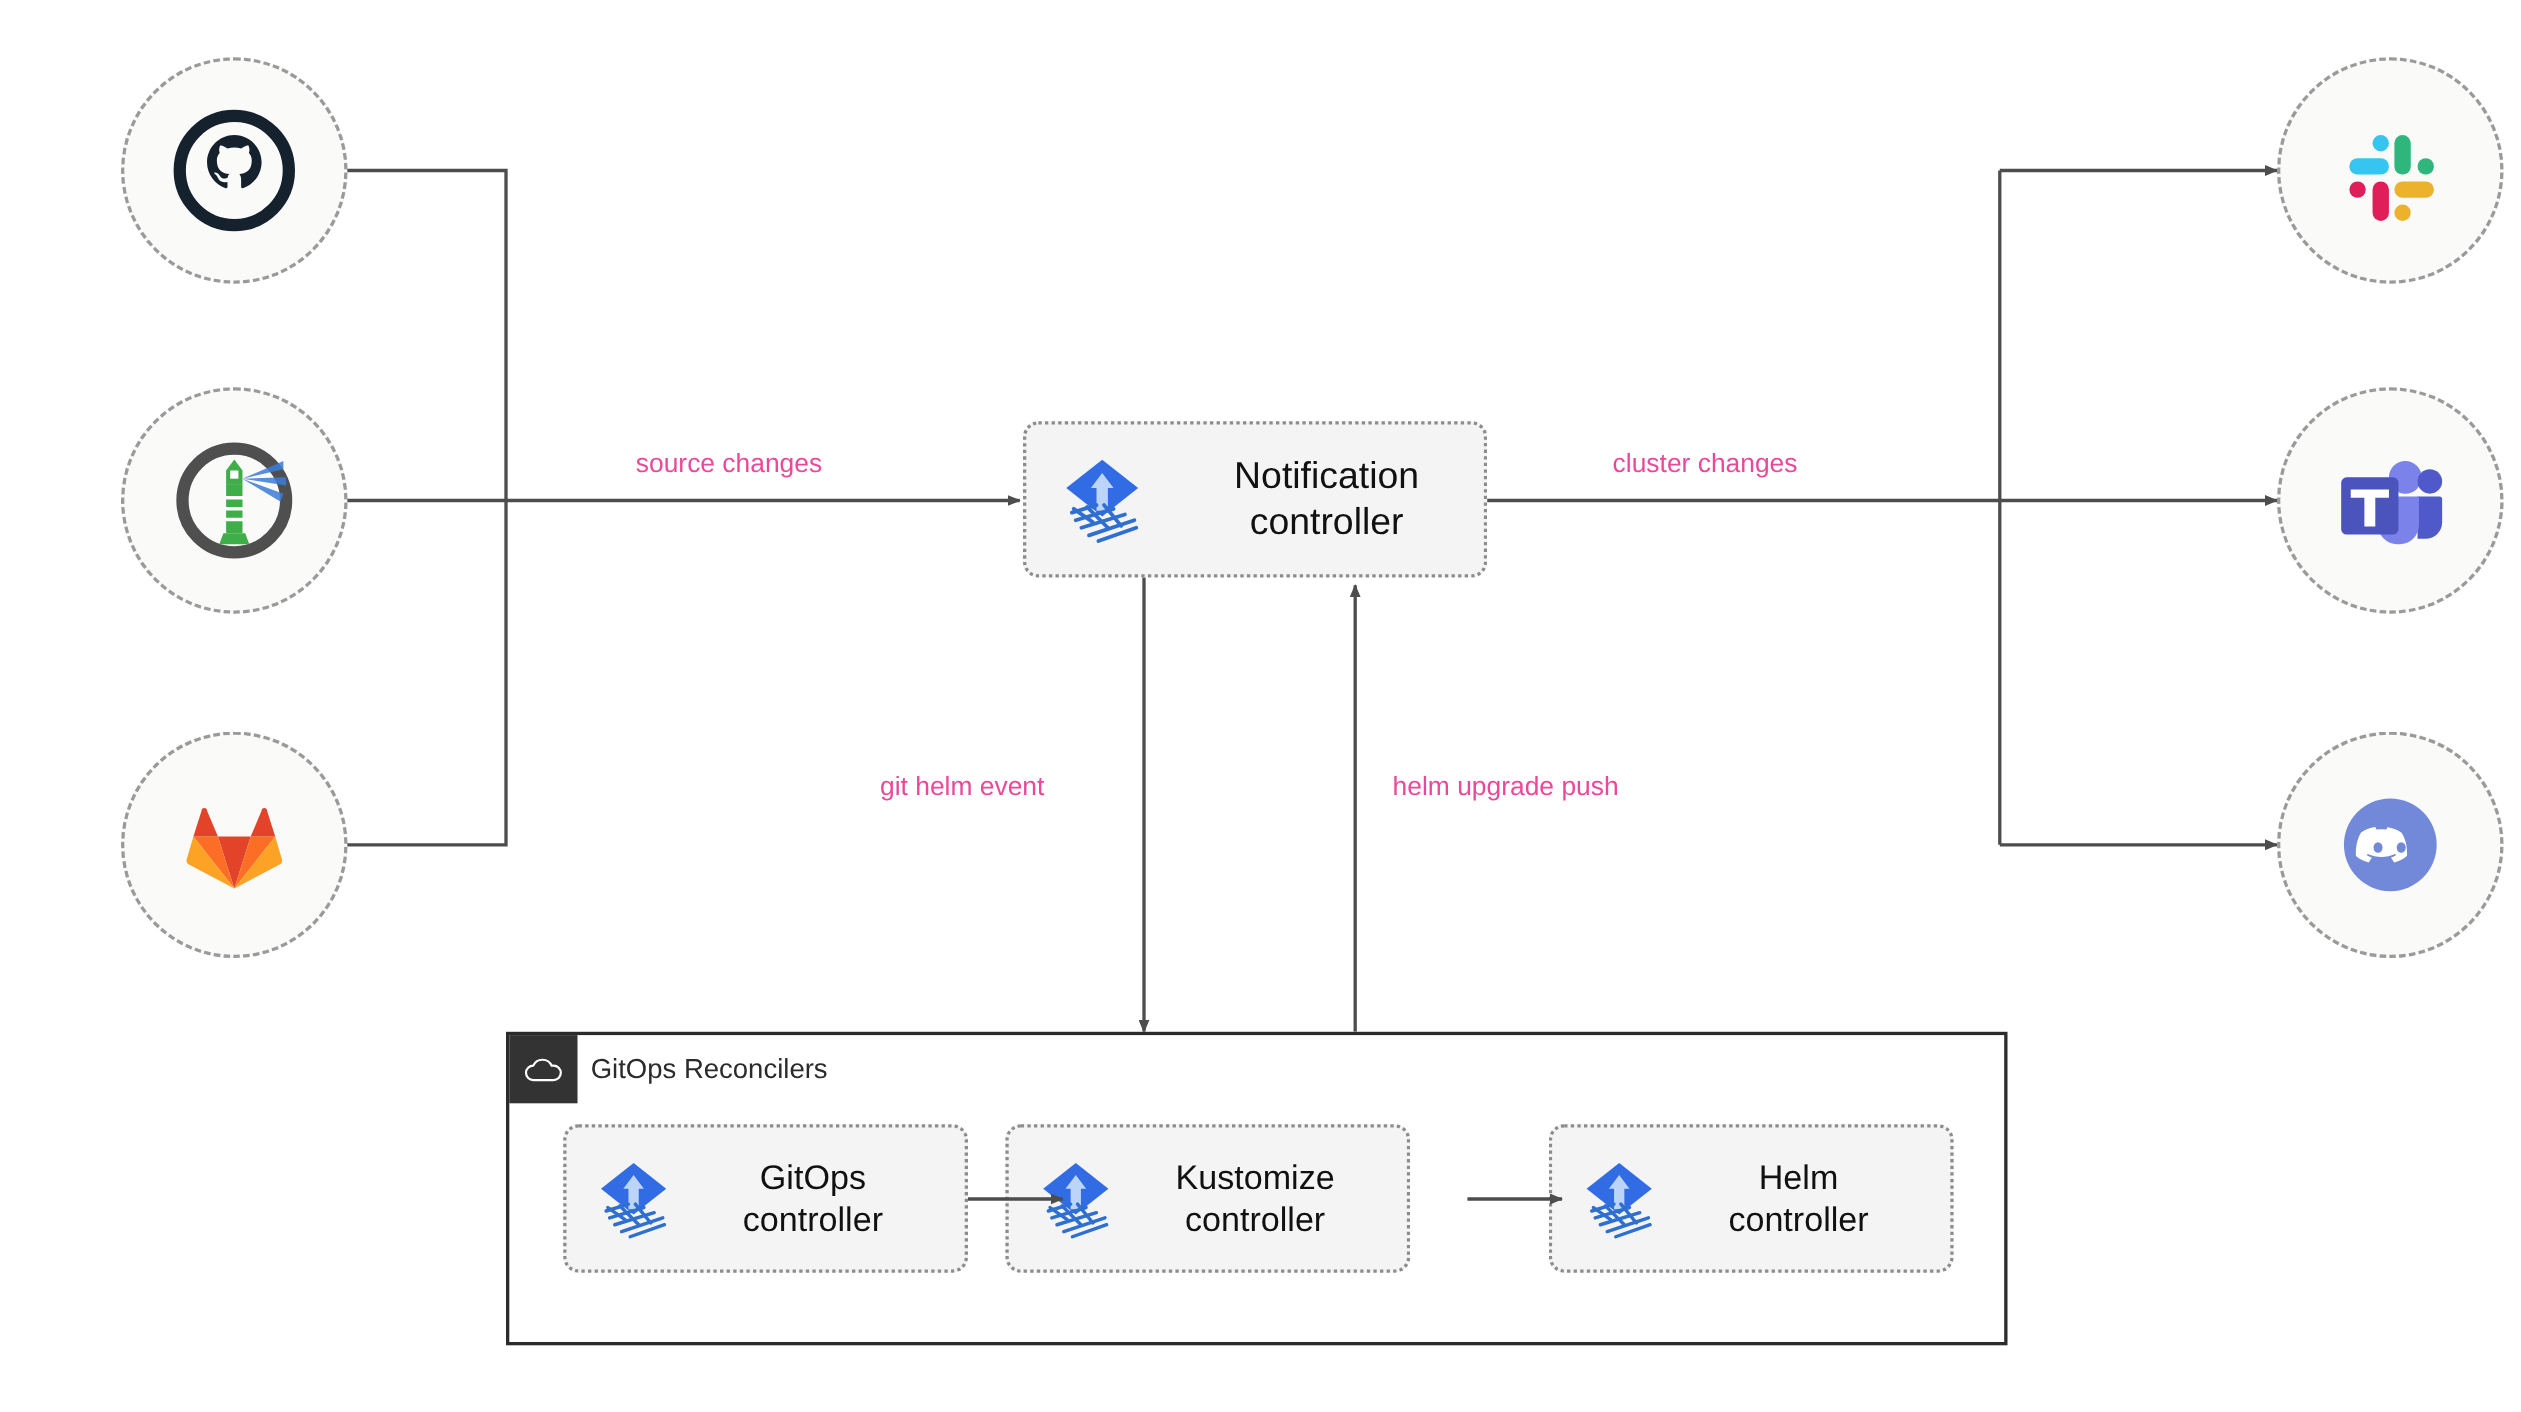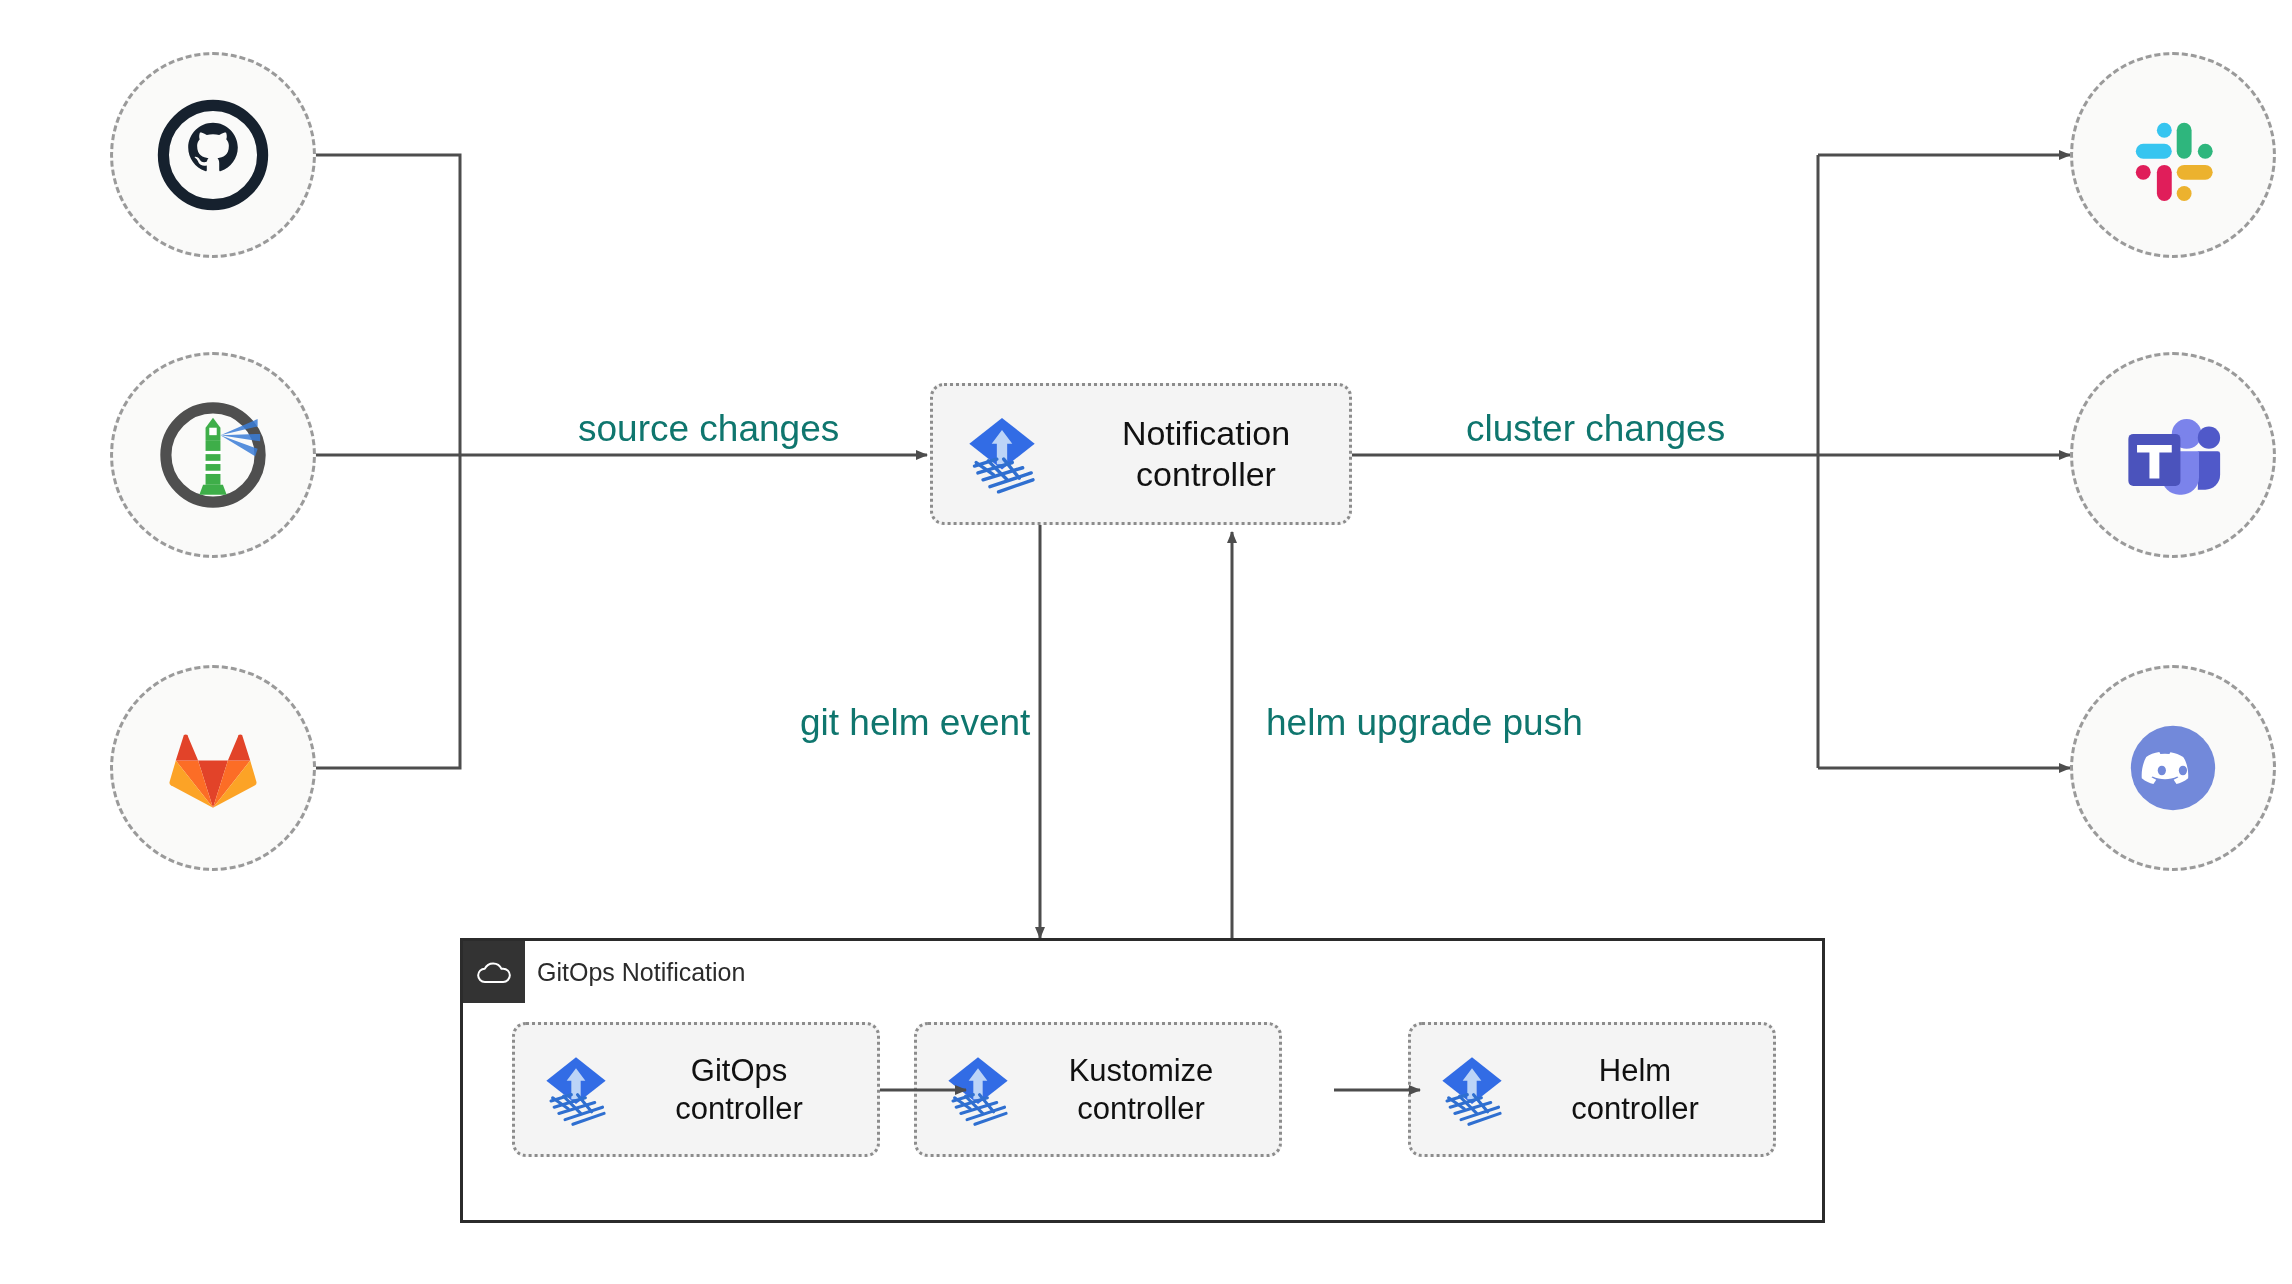--- a/index.html
+++ b/index.html
@@ -43,21 +43,21 @@
     position:absolute;left:0;top:0;width:62px;height:62px;
     background:#333333;display:flex;align-items:center;justify-content:center;
   }
   .group-title{
     position:absolute;left:74px;top:0;height:62px;
     display:flex;align-items:center;font-size:25px;color:#2b2b2b;
   }
 
   
   .edge-label{
-    position:absolute;font-size:37px;color:#0f766e;white-space:nowrap;
+    position:absolute;font-size:24px;color:#ec4899;white-space:nowrap;
   }
 </style>
 </head>
 <body>
 
 <div id="canvas">
 
   <svg class="wires" viewBox="0 0 2292 1284">
     <defs>
       <marker id="arrow" markerWidth="12" markerHeight="10" refX="11" refY="5" orient="auto" markerUnits="userSpaceOnUse">
@@ -182,21 +182,21 @@
       <span>controller</span>
     </div>
   </div>
 
   <div class="group" style="left:460px;top:938px;width:1365px;height:285px;">
     <div class="group-tab">
       <svg width="40" height="30" viewBox="0 0 48 32">
         <path d="M13 28 h22 a8 8 0 0 0 0-16 q-1 0-2 .2 A11 11 0 0 0 13 12 a8 8 0 0 0 0 16 z" fill="none" stroke="#ffffff" stroke-width="2.4" stroke-linejoin="round"></path>
       </svg>
     </div>
-    <div class="group-title">GitOps Notification</div>
+    <div class="group-title">GitOps Reconcilers</div>
   </div>
 
   <div class="node" style="left:512px;top:1022px;width:368px;height:135px;">
     <svg class="node-icon" viewBox="0 0 100 100">
       <path fill="#326ce5" d="M50 8 L88 38 L50 68 L12 38 Z"></path>
       <path fill="#bcd4f7" d="M50 22 L62 38 H56 V62 H44 V38 H38 Z"></path>
       <g stroke="#2f6fd0" stroke-width="4" fill="none" stroke-linecap="round">
         <path d="M18 64 L44 56"></path>
           <path d="M22 72 L62 60"></path>
         <path d="M28 80 L74 66"></path>

